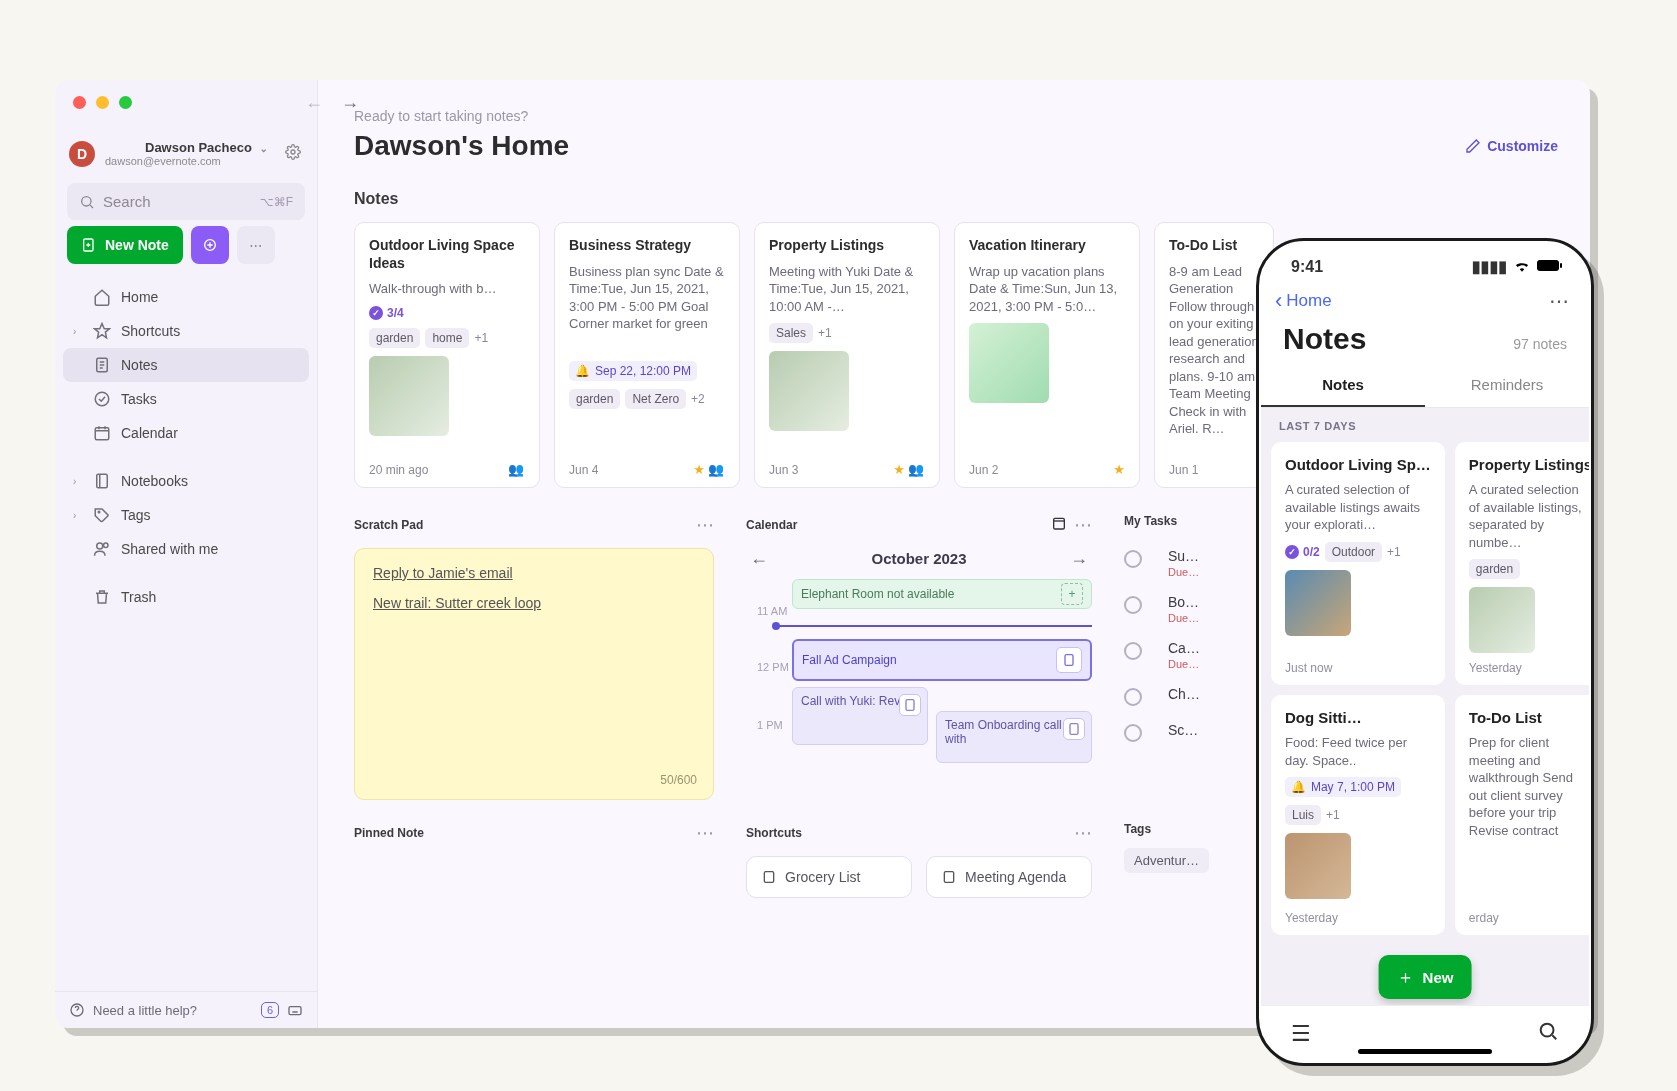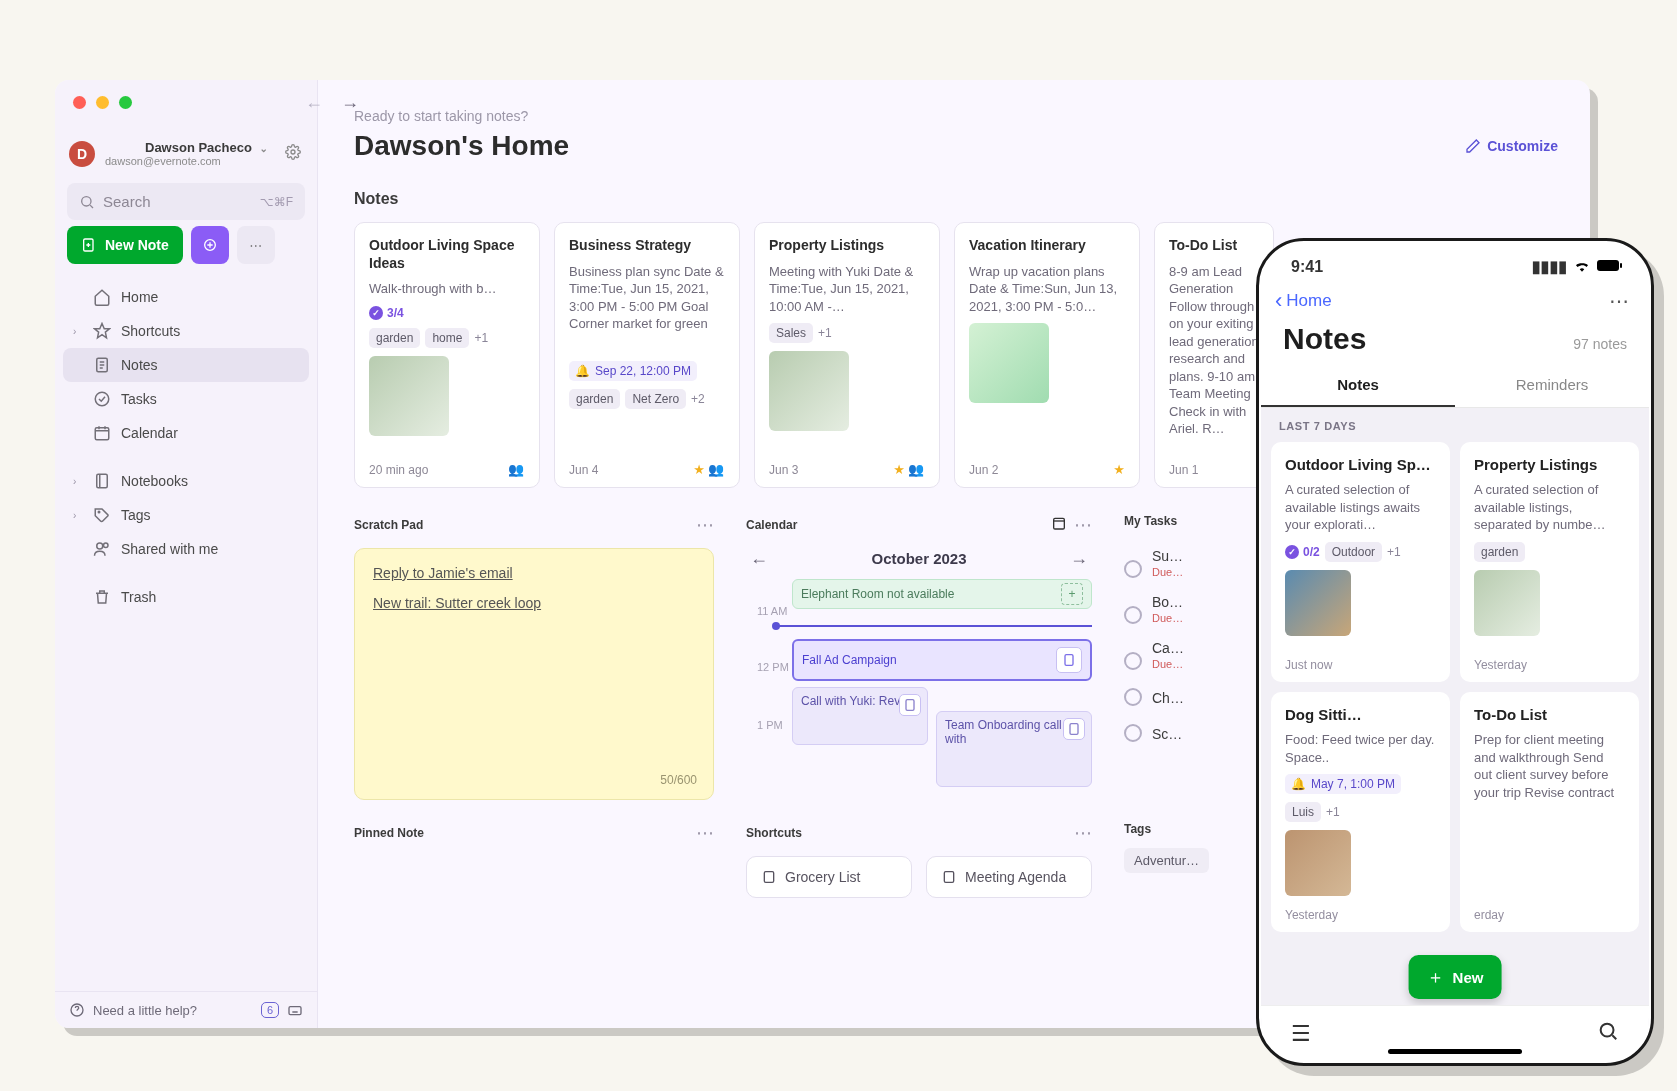--- a/index.html
+++ b/index.html
@@ -104,38 +104,38 @@
 .cal-timeline{position:relative;height:200px;}
 .timelabel{position:absolute;left:11px;font-size:11px;color:#a6a1b2;}
 .event{position:absolute;border-radius:6px;padding:6px 8px;font-size:12px;border:1px solid;}
 .ev-green{background:#e4f5ea;border-color:#bfe6cc;color:#4b7b5c;left:46px;right:0;top:0;height:30px;display:flex;align-items:center;justify-content:space-between;}
 .ev-green .box{width:22px;height:22px;border:1px dashed #8fbf9e;border-radius:4px;display:flex;align-items:center;justify-content:center;color:#5a9a6d;}
 .nowline{position:absolute;left:30px;right:0;top:46px;border-top:2px solid #5b52d6;}
 .nowline::before{content:'';position:absolute;left:-4px;top:-5px;width:8px;height:8px;border-radius:50%;background:#5b52d6;}
 .ev-purple-big{background:#e9e4ff;border:2px solid #7c70e8;color:#4b3fd0;left:46px;right:0;top:60px;height:42px;display:flex;align-items:center;justify-content:space-between;}
 .ev-icon{width:26px;height:26px;background:#fff;border:1px solid #c8c0f3;border-radius:5px;display:flex;align-items:center;justify-content:center;}
 .ev-small-l{background:#ece8fb;border-color:#d4cdf4;color:#5c52a8;left:46px;width:136px;top:108px;height:58px;}
-.ev-small-r{background:#ece8fb;border-color:#d4cdf4;color:#5c52a8;left:190px;right:0;top:132px;height:76px;}
+.ev-small-r{background:#ece8fb;border-color:#d4cdf4;color:#5c52a8;left:190px;right:0;top:132px;height:52px;}
 .ev-small-l .ev-icon,.ev-small-r .ev-icon{position:absolute;right:6px;top:6px;width:22px;height:22px;}
 .tasks-widget{width:200px;overflow:hidden;}
-.task-item{display:flex;gap:10px;align-items:flex-end;padding:8px 0;}
+.task-item{display:flex;gap:26px;align-items:flex-start;padding:8px 0;}
 .task-radio{width:18px;height:18px;border:2px solid #b4afc4;border-radius:50%;margin-top:2px;flex-shrink:0;}
 .task-item .tx{font-size:14px;color:#3b3b3b;white-space:nowrap;overflow:hidden;}
 .task-item .due{font-size:11px;color:#d05a5a;margin-top:2px;}
 
 .bottom-row{display:flex;gap:32px;margin-top:22px;}
 .pinned-w{width:360px;}
 .shortcuts-w{width:346px;}
 .tags-w{width:200px;}
 .sc-cards{display:flex;gap:14px;}
 .sc-card{flex:1;border:1px solid #e4e0ee;border-radius:10px;background:#fff;padding:12px 14px;display:flex;gap:8px;align-items:center;color:#57535f;font-size:14px;}
 .tag-chip{display:inline-block;background:#efecf5;border-radius:6px;padding:5px 10px;font-size:13px;color:#5d5a68;}
 
 .phone {
-  position:absolute; left:1256px; top:238px; width:398px; height:828px;
+  position:absolute; left:1256px; top:238px; width:338px; height:828px;
   background:#fff; border-radius:48px; border:3px solid #1a1a1a;
   box-shadow:10px 10px 0 rgba(0,0,0,0.18);
   overflow:hidden;
 }
 .phone-inner{position:absolute;inset:2px;border-radius:44px;overflow:hidden;background:#fff;}
 .status-bar{display:flex;justify-content:space-between;align-items:center;padding:14px 26px 6px 30px;font-size:16px;font-weight:600;}
 .status-icons{display:flex;gap:6px;align-items:center;}
 .m-nav{display:flex;justify-content:space-between;align-items:center;padding:6px 20px 4px 14px;}
 .m-back{color:#4a67ff;font-size:17px;display:flex;align-items:center;gap:4px;}
 .m-title-row{display:flex;justify-content:space-between;align-items:baseline;padding:4px 22px 8px 22px;}

